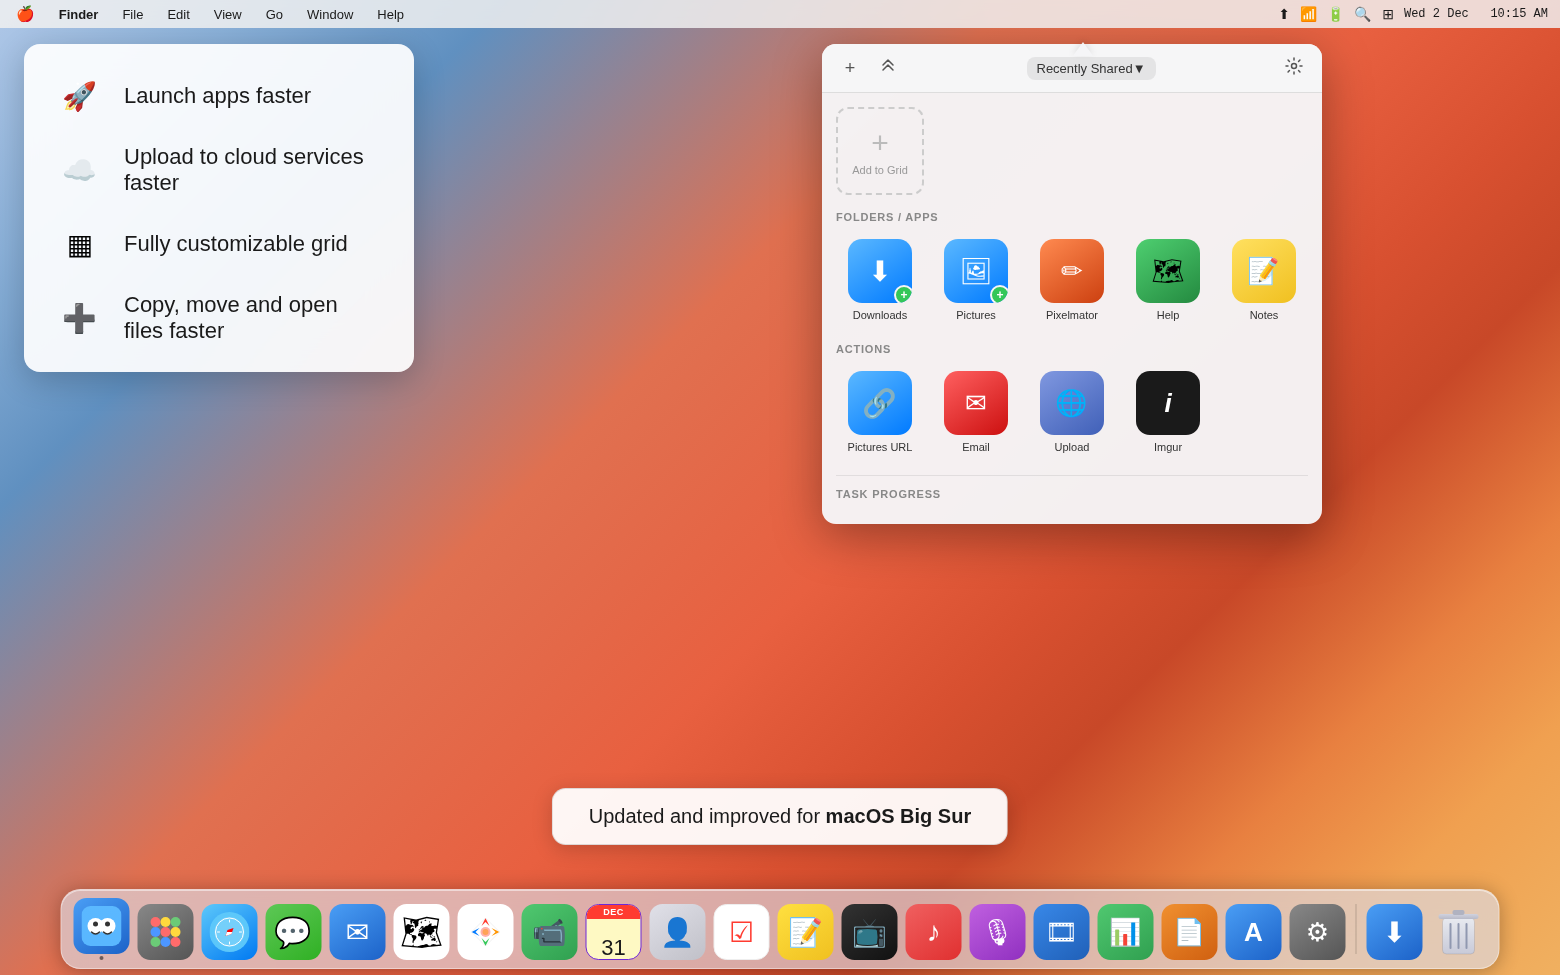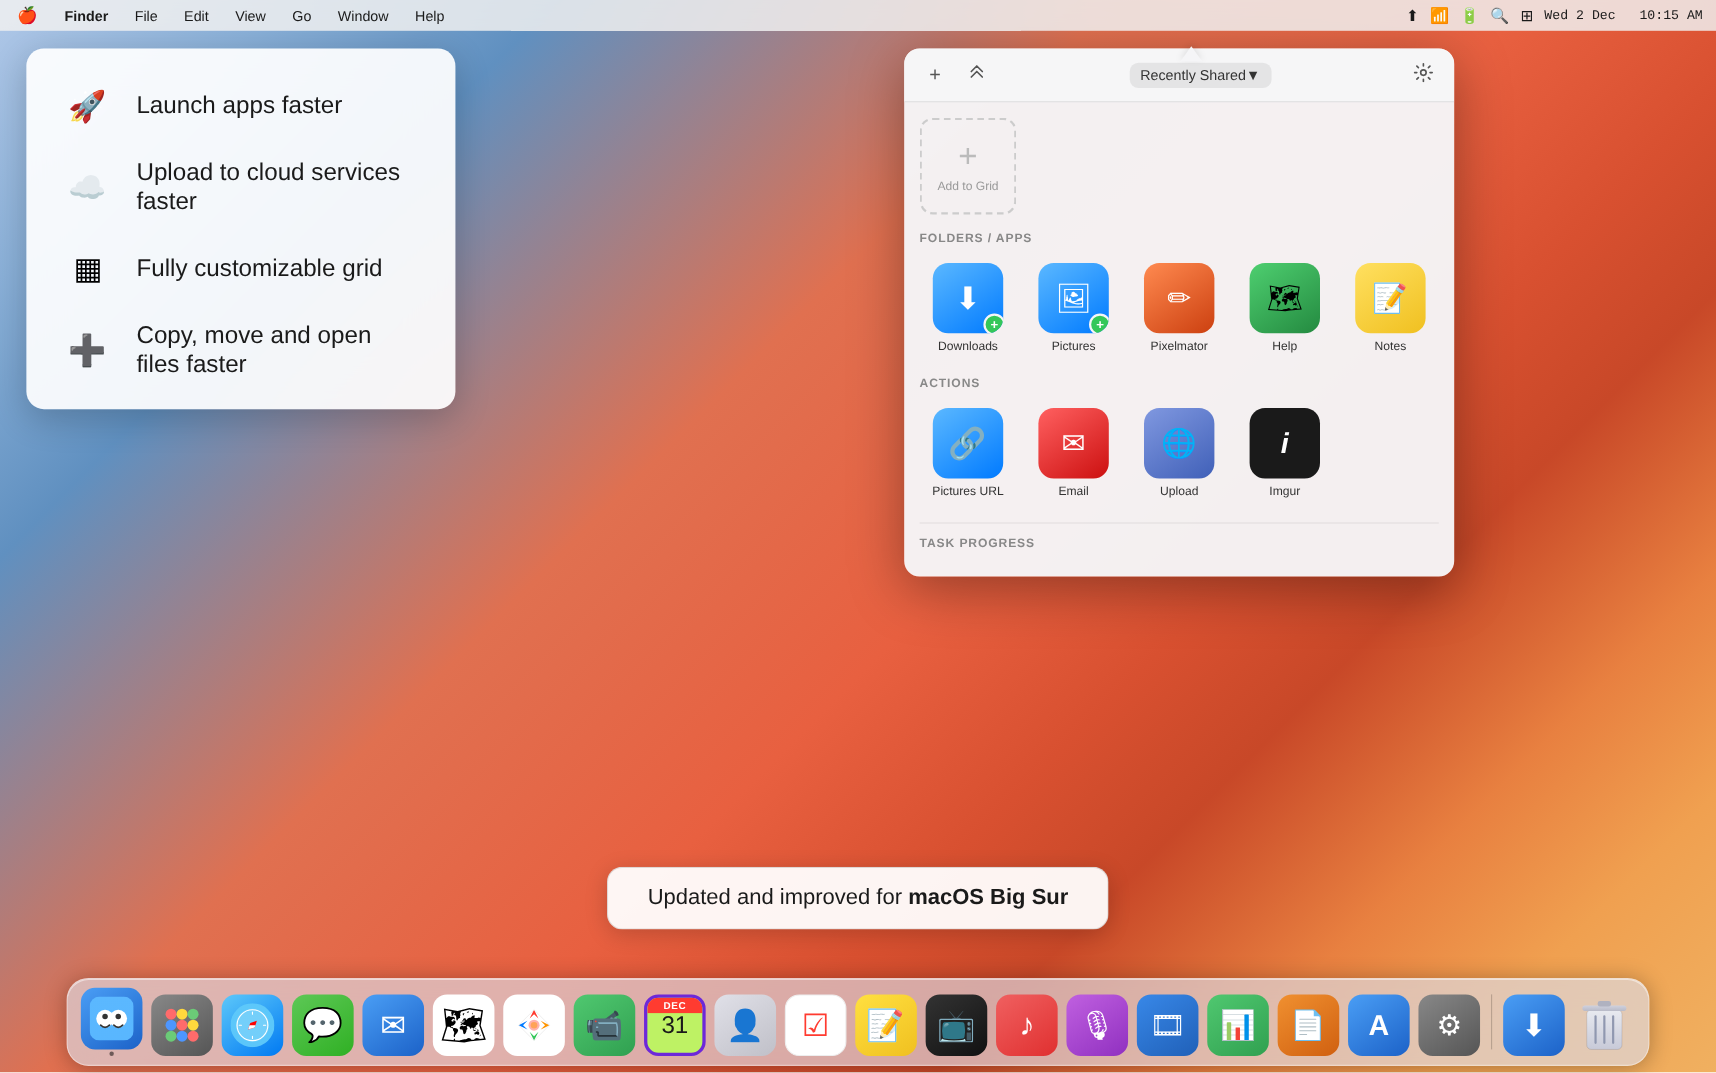--- a/index.html
+++ b/index.html
@@ -650,21 +650,21 @@
     </div>
   </div>
 
   <div class="dock-item">
     <div class="dock-icon" style="background:linear-gradient(145deg,#50c870,#30a050); border-radius:13px; display:flex; align-items:center; justify-content:center;">
       <span style="color:white; font-size:28px;">📹</span>
     </div>
   </div>
 
   <div class="dock-item">
-    <div class="dock-icon" style="background:#bef264; border-radius:13px; display:flex; flex-direction:column; align-items:center; justify-content:flex-start; border:3px solid #6d28d9; overflow:hidden;">
+    <div class="dock-icon" style="background:#fef9c3; border-radius:13px; display:flex; flex-direction:column; align-items:center; justify-content:space-between; border:1px solid #6d28d9; overflow:hidden;">
       <div style="background:#ff3b30; color:white; font-size:9px; font-weight:600; width:100%; text-align:center; padding:2px 0; letter-spacing:0.5px;">DEC</div>
       <div style="font-size:22px; font-weight:400; color:#1a1a1a; line-height:1;">31</div>
     </div>
   </div>
 
   <div class="dock-item">
     <div class="dock-icon" style="background:linear-gradient(145deg,#e0e0e8,#c0c0c8); border-radius:13px; display:flex; align-items:center; justify-content:center;">
       <span style="font-size:28px;">👤</span>
     </div>
   </div>

